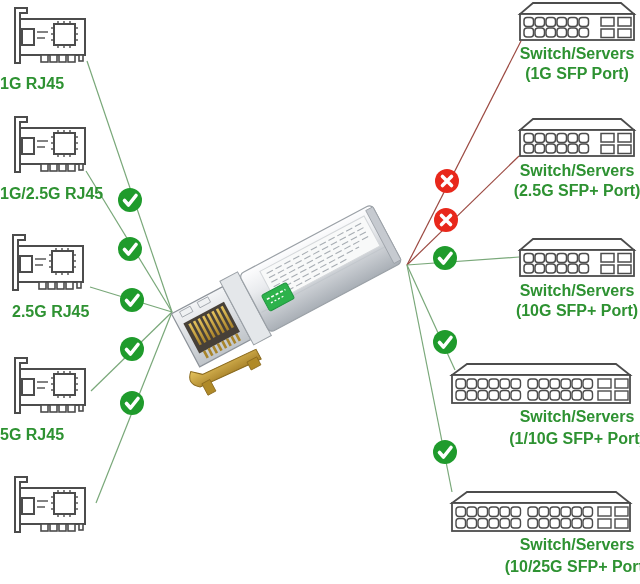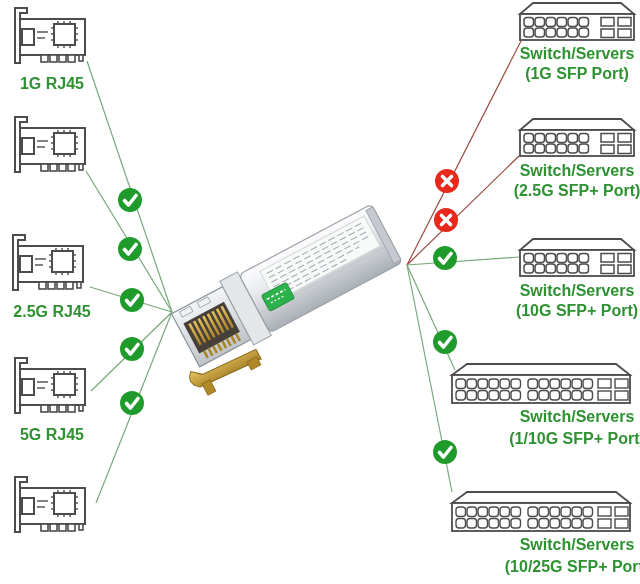--- a/index.html
+++ b/index.html
@@ -1,20 +1,20 @@
 <!DOCTYPE html>
 <html><head>
 <meta charset="utf-8">
 <style>
   html,body{margin:0;padding:0;background:#fff;}
   .canvas{position:relative;width:640px;height:584px;background:#ffffff;
           font-family:"Liberation Sans",sans-serif;overflow:hidden;}
   .abs{position:absolute;}
   .lbl{position:absolute;font-weight:bold;font-size:16px;line-height:20px;
-       color:#2e9232;text-align:center;white-space:nowrap;}
+       color:#2e9232;white-space:nowrap;}
   .lbl2{position:absolute;font-weight:bold;font-size:16px;line-height:20px;
         color:#2e9232;text-align:center;white-space:nowrap;width:170px;}
   .lh21{line-height:22px;}
   .nic-svg{width:84px;height:62px;display:block;}
   .sw12{width:122px;height:41px;display:block;}
   .sw24{width:186px;height:43px;display:block;}
   #wires{position:absolute;left:0;top:0;width:640px;height:584px;}
   .defs-holder{position:absolute;width:0;height:0;overflow:hidden;}
 </style>
 </head>
@@ -265,21 +265,22 @@
       <use href="#nic-symbol"></use>
     </svg>
   <svg class="nic-svg abs" style="left:8px;top:355px">
       <use href="#nic-symbol"></use>
     </svg>
   <svg class="nic-svg abs" style="left:8px;top:474px">
       <use href="#nic-symbol"></use>
     </svg>
 
   <div class="lbl" style="left:0;top:74px;width:104px">1G RJ45</div>
-  <div class="lbl" style="left:0;top:302px;width:104px">2.5G RJ45</div>
+  <div class="lbl" style="left:0;top:184px;width:104px">1G/2.5G RJ45</div>
+  <div class="lbl" style="left:12px;top:302px;width:104px">2.5G RJ45</div>
   <div class="lbl" style="left:0;top:425px;width:104px">5G RJ45</div>
 
   <svg class="sw12 abs" style="left:516px;top:1px">
       <use href="#switch12-symbol"></use>
     </svg>
   <svg class="sw12 abs" style="left:516px;top:117px">
       <use href="#switch12-symbol"></use>
     </svg>
   <svg class="sw12 abs" style="left:516px;top:237px">
       <use href="#switch12-symbol"></use>

